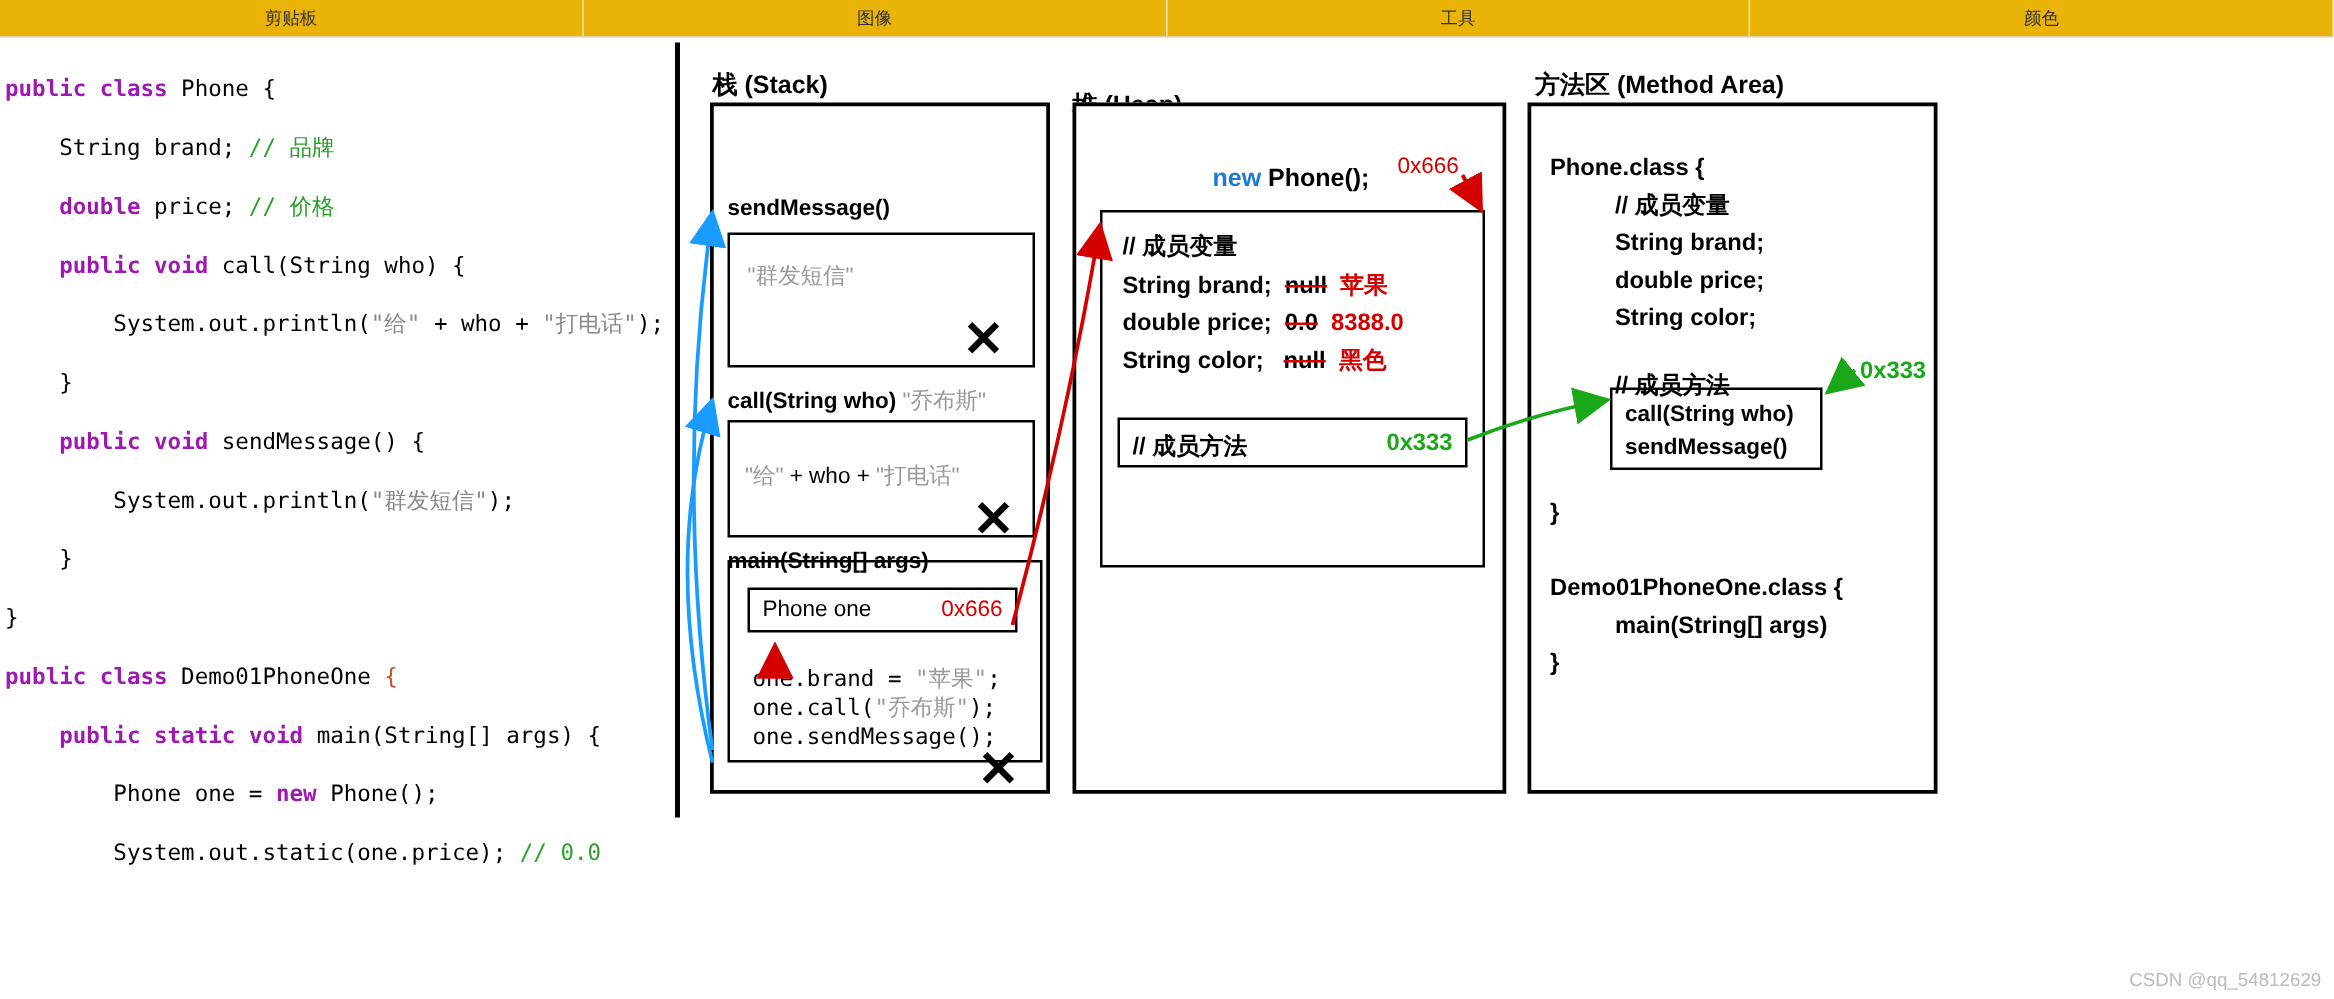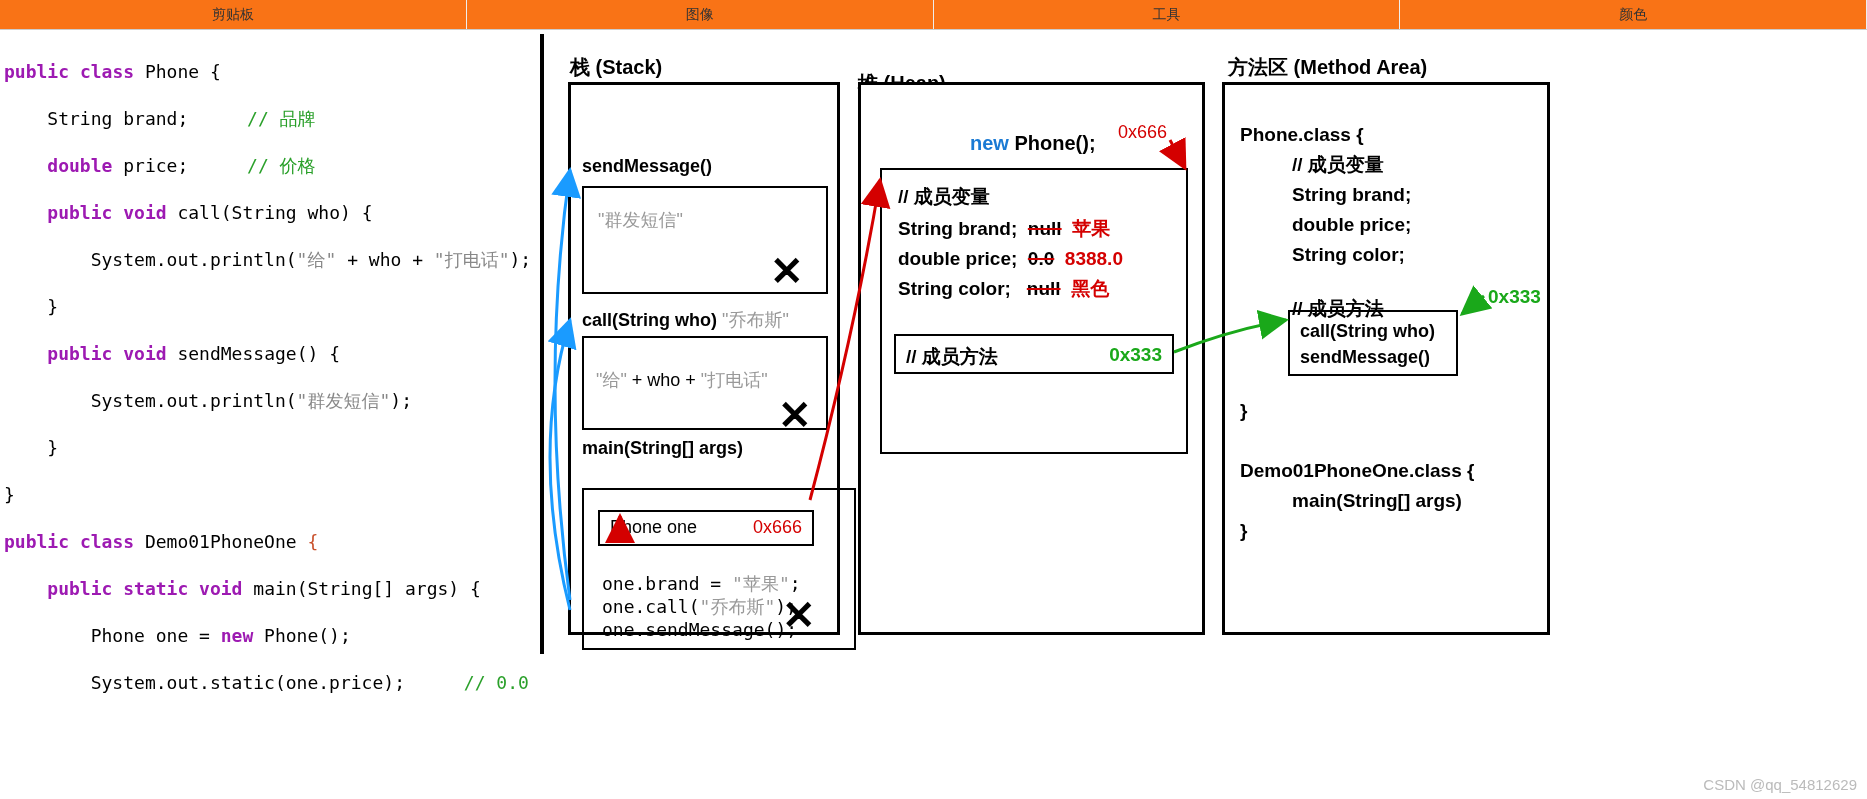--- a/index.html
+++ b/index.html
@@ -1,22 +1,22 @@
 <!DOCTYPE html>
 <html><head>
 <meta charset="utf-8">
 <style>
 * { box-sizing: border-box; margin: 0; padding: 0; }
 body { font-family: "Microsoft YaHei", Arial, sans-serif; background: #fff; width: 1867px; height: 799px; position: relative; overflow: hidden; }
 .toolbar { display: flex; height: 30px; border-bottom: 1px solid #ccc; font-size: 14px; color: #333; }
-.toolbar-item { flex: 1; text-align: center; line-height: 28px; border-right: 1px solid #eee; background: #f97316; cursor: pointer; }
+.toolbar-item { flex: 1; text-align: center; line-height: 28px; border-right: 1px solid #eee; background: #eab308; cursor: pointer; }
 .code-pane { position: absolute; left: 4px; top: 36px; width: 530px; font-family: Consolas, monospace; font-size: 18px; line-height: 23.5px; white-space: pre; }
 .kw { color: #9d1ab2; font-weight: bold; }
 .str { color: #888; }
-.cmt { color: #2aa02a; margin-left: 48px; }
+.cmt { color: #2aa02a; }
 .divider { position: absolute; left: 540px; top: 34px; width: 4px; height: 620px; background: #000; }
 .heading { position: absolute; font-size: 20px; font-weight: bold; }
 .box { position: absolute; border: 3px solid #000; background: #fff; }
 .inner-box { position: absolute; border: 2px solid #000; }
 .addr { color: #d40000; font-weight: normal; }
 .val-new { color: #d40000; font-weight: bold; }
 .val-old { text-decoration: line-through; text-decoration-color: #d40000; text-decoration-thickness: 2px; font-weight: bold; }
 .green { color: #1aa81a; font-weight: bold; }
 .label { position: absolute; font-weight: bold; font-size: 18px; }
 .gray { color: #999; }
@@ -80,21 +80,21 @@
   <span>call(String who)</span>&nbsp;<span class="gray" style="font-weight:normal">"乔布斯"</span>
 </div>
 <div class="inner-box" style="left:582px;top:336px;width:246px;height:94px">
   <div style="position:absolute;left:12px;top:30px;font-size:18px">
     <span class="gray">"给"</span><span> + who + </span><span class="gray">"打电话"</span>
   </div>
 </div>
 <div class="x-icon" style="left:778px;top:392px">✕</div>
 
 <div class="label" style="left:582px;top:438px">main(String[] args)</div>
-<div class="inner-box" style="left:582px;top:488px;width:274px;height:162px">
+<div class="inner-box" style="left:582px;top:448px;width:252px;height:162px">
   <div class="inner-box" style="left:14px;top:20px;width:216px;height:36px;font-size:18px">
     <span style="position:absolute;left:10px;top:5px">Phone  one</span>
     <span class="addr" style="position:absolute;right:10px;top:5px">0x666</span>
   </div>
   <div style="position:absolute;left:18px;top:82px;font-size:18px;line-height:23px;font-family:Consolas,monospace">
     <div><span>one.brand = </span><span class="gray">"苹果"</span><span>;</span></div>
     <div><span>one.call(</span><span class="gray">"乔布斯"</span><span>);</span></div>
     <div>one.sendMessage();</div>
   </div>
 </div>

